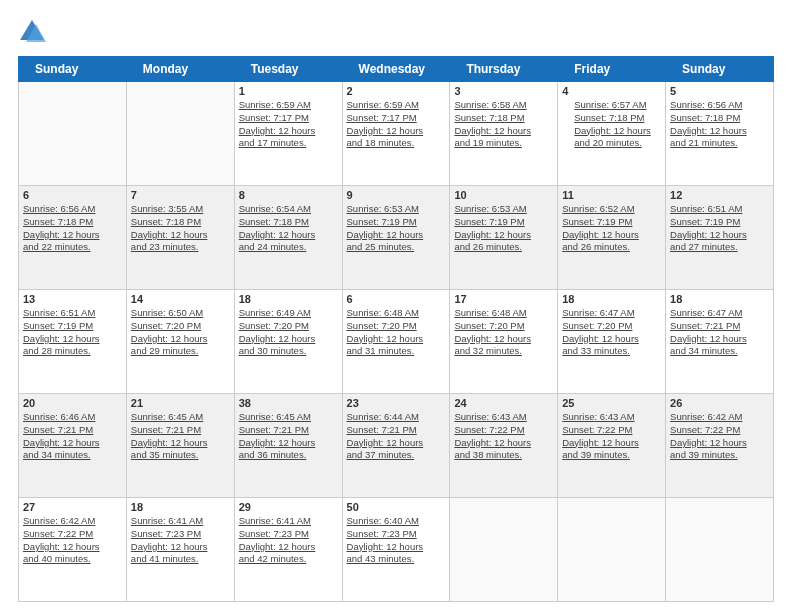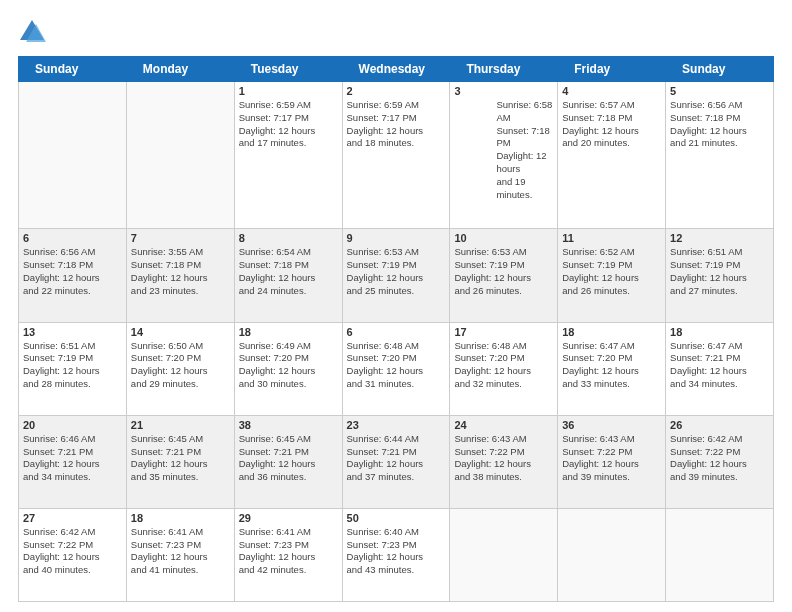--- a/index.html
+++ b/index.html
@@ -89,20 +89,21 @@
     .day-number {
       font-size: 11px;
       font-weight: bold;
       color: #333;
       margin-bottom: 2px;
     }
     .day-info {
       font-size: 9.5px;
       color: #444;
       line-height: 1.35;
+      text-decoration: underline;
     }
     .row-shaded td {
       background: #f0f0f0;
     }
     .row-white td {
       background: #fff;
     }
   </style>
 </head>
 <body>
@@ -150,28 +151,28 @@
           </td>
           <td>
             <div class="day-number">2</div>
             <div class="day-info" style="white-space: pre-line;">Sunrise: 6:59 AM
 Sunset: 7:17 PM
 Daylight: 12 hours
 and 18 minutes.</div>
           </td>
           <td>
             <div class="day-number">3</div>
-            <div class="day-info" style="white-space: pre-line; margin-left: 42px;">Sunrise: 6:58 AM
+            <div class="day-info" style="white-space: pre-line;">Sunrise: 6:58 AM
 Sunset: 7:18 PM
 Daylight: 12 hours
 and 19 minutes.</div>
           </td>
           <td>
             <div class="day-number">4</div>
-            <div class="day-info" style="white-space: pre-line;">Sunrise: 6:57 AM
+            <div class="day-info" style="white-space: pre-line; margin-left: 12px;">Sunrise: 6:57 AM
 Sunset: 7:18 PM
 Daylight: 12 hours
 and 20 minutes.</div>
           </td>
           <td>
             <div class="day-number">5</div>
             <div class="day-info" style="white-space: pre-line;">Sunrise: 6:56 AM
 Sunset: 7:18 PM
 Daylight: 12 hours
 and 21 minutes.</div>
@@ -309,21 +310,21 @@
 and 37 minutes.</div>
           </td>
           <td>
             <div class="day-number">24</div>
             <div class="day-info" style="white-space: pre-line;">Sunrise: 6:43 AM
 Sunset: 7:22 PM
 Daylight: 12 hours
 and 38 minutes.</div>
           </td>
           <td>
-            <div class="day-number">36</div>
+            <div class="day-number">25</div>
             <div class="day-info" style="white-space: pre-line;">Sunrise: 6:43 AM
 Sunset: 7:22 PM
 Daylight: 12 hours
 and 39 minutes.</div>
           </td>
           <td>
             <div class="day-number">26</div>
             <div class="day-info" style="white-space: pre-line;">Sunrise: 6:42 AM
 Sunset: 7:22 PM
 Daylight: 12 hours

